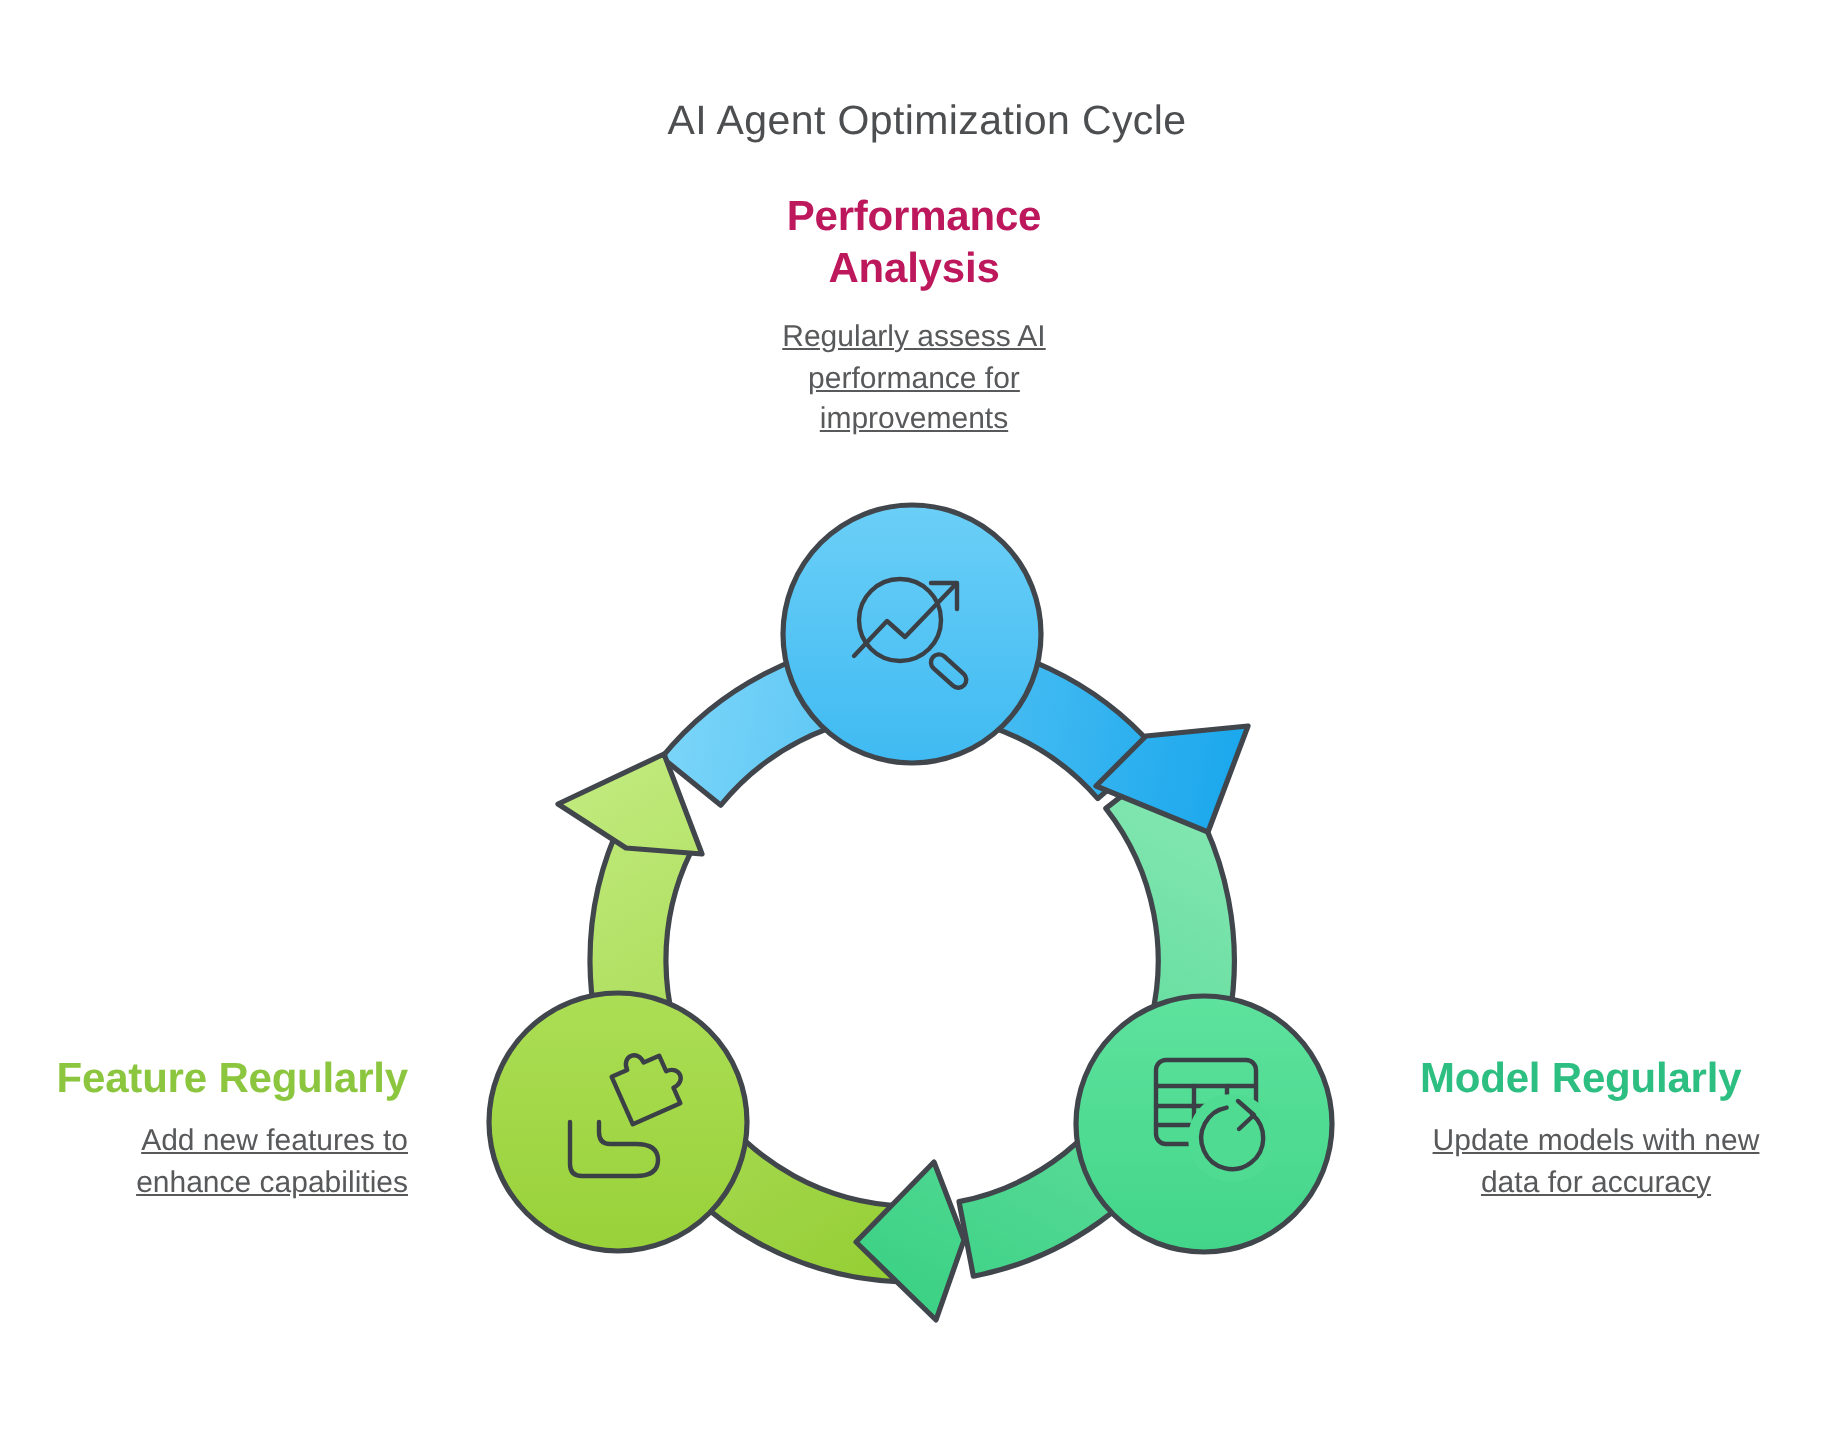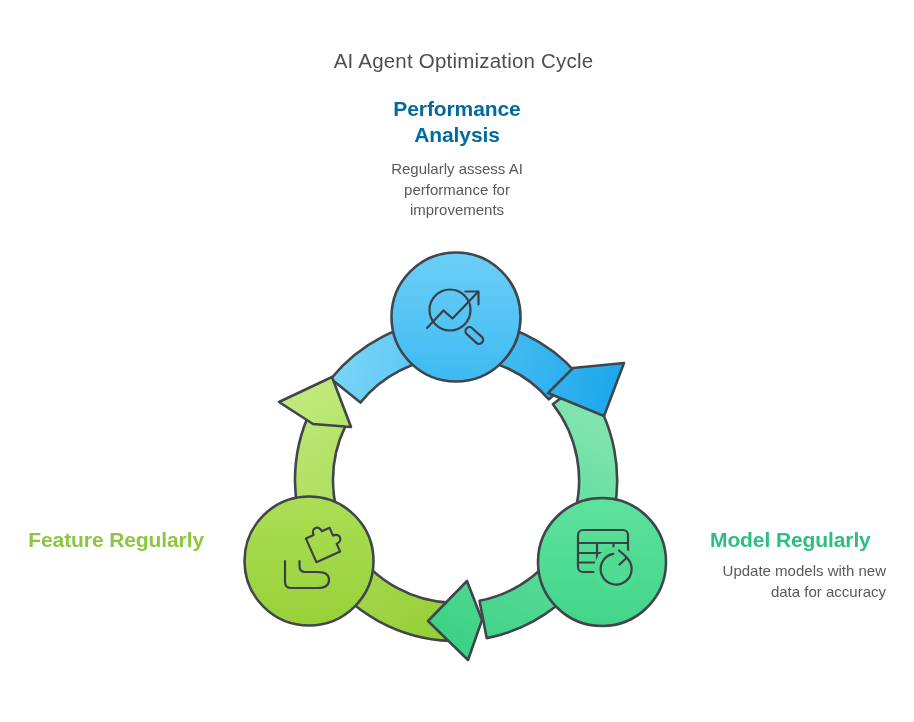--- a/index.html
+++ b/index.html
@@ -23,27 +23,28 @@
   .node-heading{
     font-size:21px;
     font-weight:bold;
     line-height:26px;
     letter-spacing:-0.1px;
   }
   .node-desc{
     font-size:15px;
     line-height:20.5px;
     color:#58595B;
+    text-decoration:underline;
   }
   .h-top{
     left:50%;top:96px;
     width:160px;
     margin-left:-80px;
     text-align:center;
-    color:#0369a1;
+    color:#be185d;
   }
   .d-top{
     left:50%;top:159px;
     width:150px;
     margin-left:-75px;
     text-align:center;
   }
   .h-left{
     left:0;top:527px;
     width:204px;
@@ -59,21 +60,21 @@
   .h-right{
     left:710px;top:527px;
     width:204px;
     text-align:left;
     white-space:nowrap;
     color:#2DBE81;
   }
   .d-right{
     left:710px;top:561px;
     width:176px;
-    text-align:right;
+    text-align:center;
   }
 </style>
 </head>
 <body>
 
 <div class="stage">
 
   <svg width="914" height="722" viewBox="0 0 914 722">
     <defs>
       <linearGradient id="gBlueC" x1="456" y1="253" x2="456" y2="382" gradientUnits="userSpaceOnUse">
@@ -147,14 +148,15 @@
 
   <div class="txt title">AI Agent Optimization Cycle</div>
 
   <div class="txt node-heading h-top">Performance Analysis</div>
   <div class="txt node-desc d-top">Regularly assess AI performance for improvements</div>
 
   <div class="txt node-heading h-right">Model Regularly</div>
   <div class="txt node-desc d-right">Update models with new data for accuracy</div>
 
   <div class="txt node-heading h-left">Feature Regularly</div>
+  <div class="txt node-desc d-left">Add new features to enhance capabilities</div>
 
 </div>
 
 </body></html>

